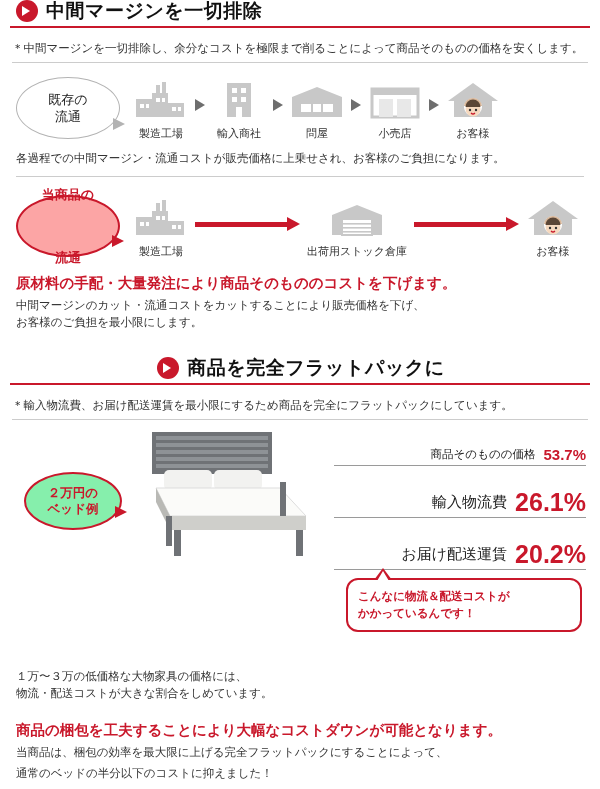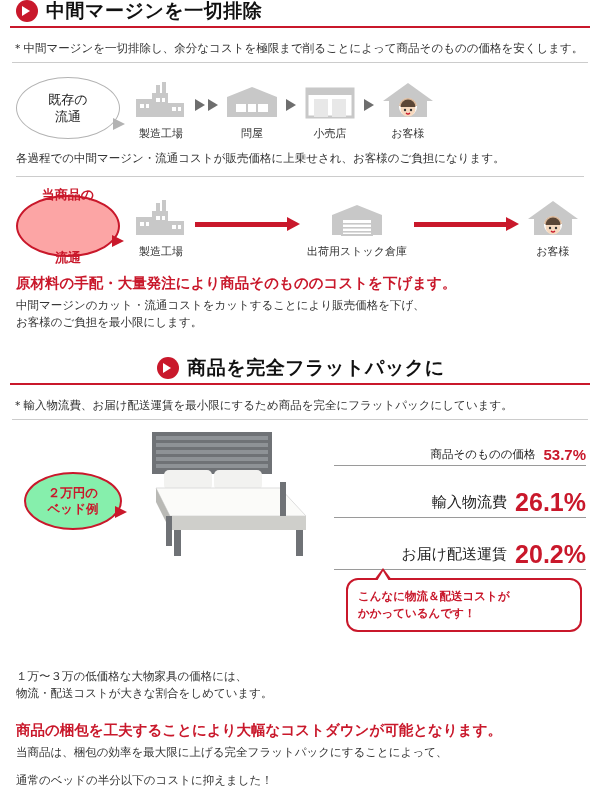--- a/index.html
+++ b/index.html
@@ -281,20 +281,33 @@
             <rect x="30" y="21" width="3" height="4" fill="#ffffff"></rect>
             <rect x="40" y="30" width="4" height="4" fill="#ffffff"></rect>
             <rect x="46" y="30" width="3" height="4" fill="#ffffff"></rect>
           </svg>
         </div>
         <div class="label">製造工場</div>
       </div>
 
       <div class="arrow-sm"></div>
 
+      <div class="node">
+        <div class="ic">
+          <svg width="58" height="44" viewBox="0 0 58 44">
+            <rect x="17" y="6" width="24" height="34" fill="#c8c8c8"></rect>
+            <rect x="22" y="11" width="5" height="5" fill="#ffffff"></rect>
+            <rect x="31" y="11" width="5" height="5" fill="#ffffff"></rect>
+            <rect x="22" y="20" width="5" height="5" fill="#ffffff"></rect>
+            <rect x="31" y="20" width="5" height="5" fill="#ffffff"></rect>
+            <rect x="26" y="30" width="6" height="10" fill="#ffffff"></rect>
+          </svg>
+        </div>
+        <div class="label">輸入商社</div>
+      </div>
 
       <div class="arrow-sm"></div>
 
       <div class="node">
         <div class="ic">
           <svg width="58" height="44" viewBox="0 0 58 44">
             <path d="M4 20 L29 10 L54 20 L54 40 L4 40 Z" fill="#c8c8c8"></path>
             <rect x="12" y="26" width="34" height="10" fill="#ffffff"></rect>
             <rect x="12" y="26" width="34" height="10" fill="none" stroke="#c8c8c8" stroke-width="2"></rect>
             <rect x="23" y="26" width="2" height="10" fill="#c8c8c8"></rect>
@@ -477,15 +490,15 @@
     </div>
   </div>
 
   <div style="margin-top:90px;"></div>
 
   <div class="body-text">１万〜３万の低価格な大物家具の価格には、</div>
   <div class="body-text" style="margin-top:0;">物流・配送コストが大きな割合をしめています。</div>
 
   <div class="red-head" style="margin-top:18px;">商品の梱包を工夫することにより大幅なコストダウンが可能となります。</div>
   <div class="body-text">当商品は、梱包の効率を最大限に上げる完全フラットパックにすることによって、</div>
-  <div class="body-text" style="margin-top:11px;font-family:Liberation Serif, serif;">通常のベッドの半分以下のコストに抑えました！</div>
+  <div class="body-text" style="margin-top:4px;font-family:Liberation Serif, serif;">通常のベッドの半分以下のコストに抑えました！</div>
 
 </div>
 
 </body></html>

